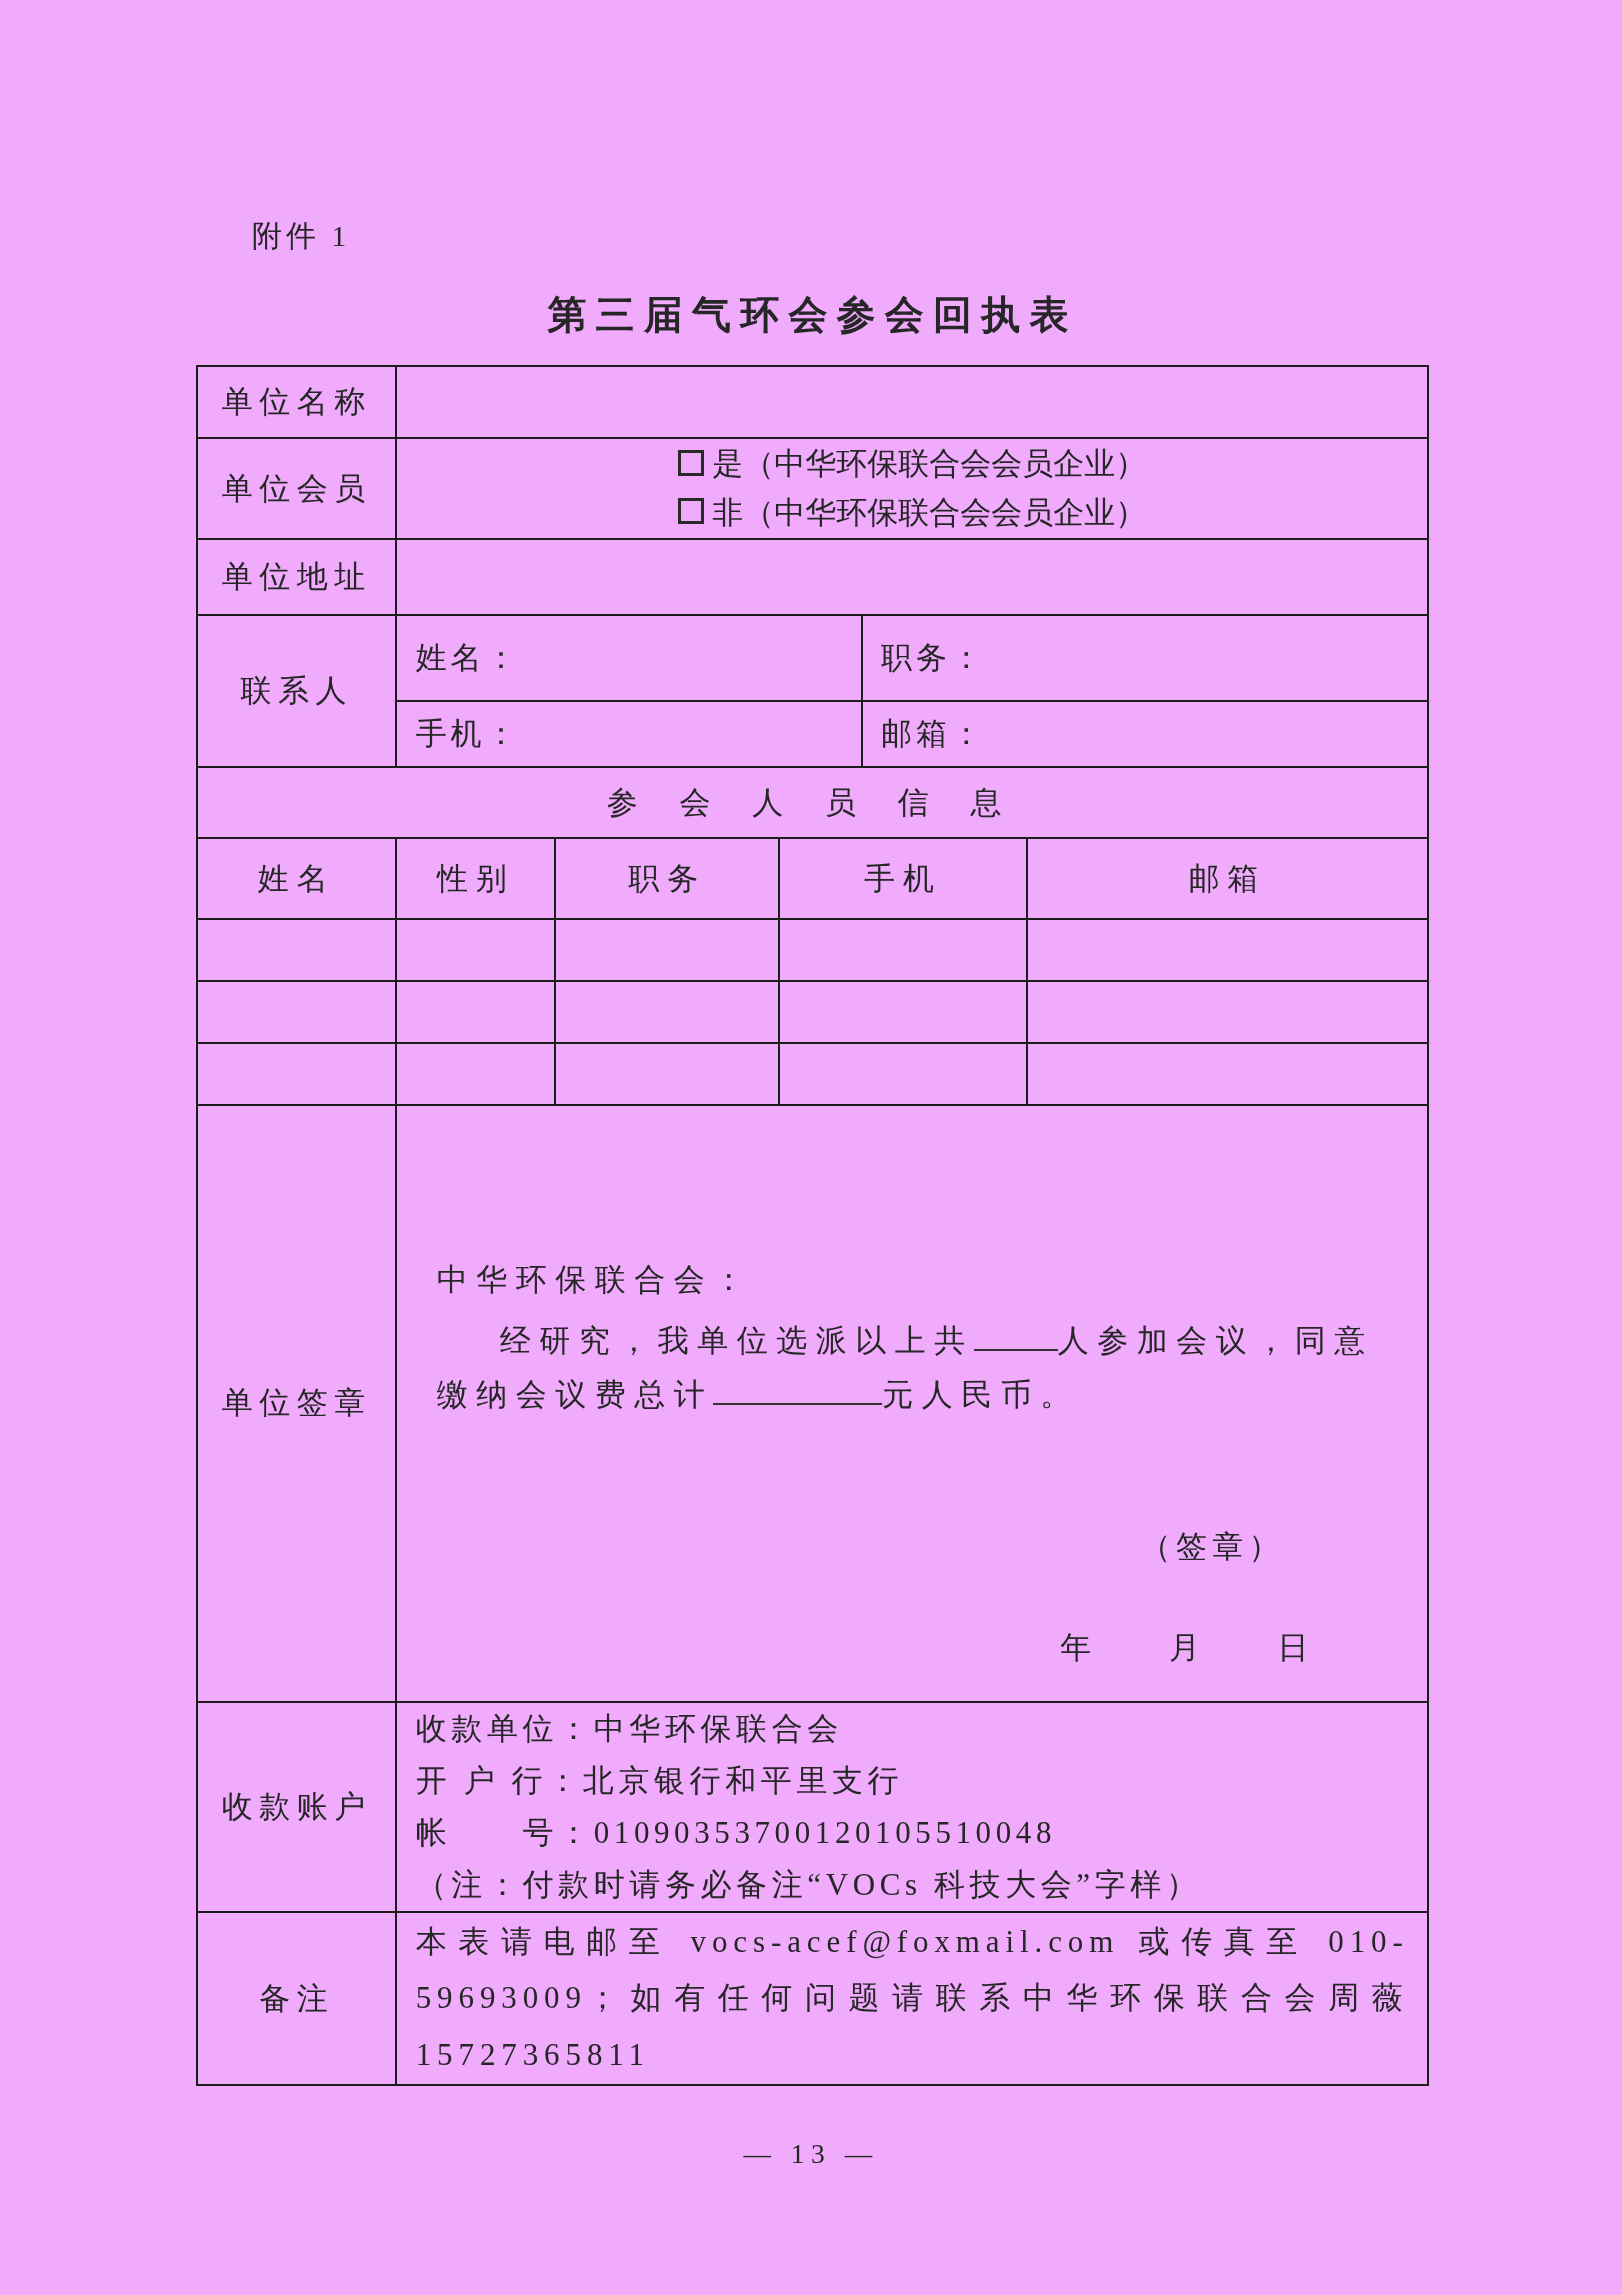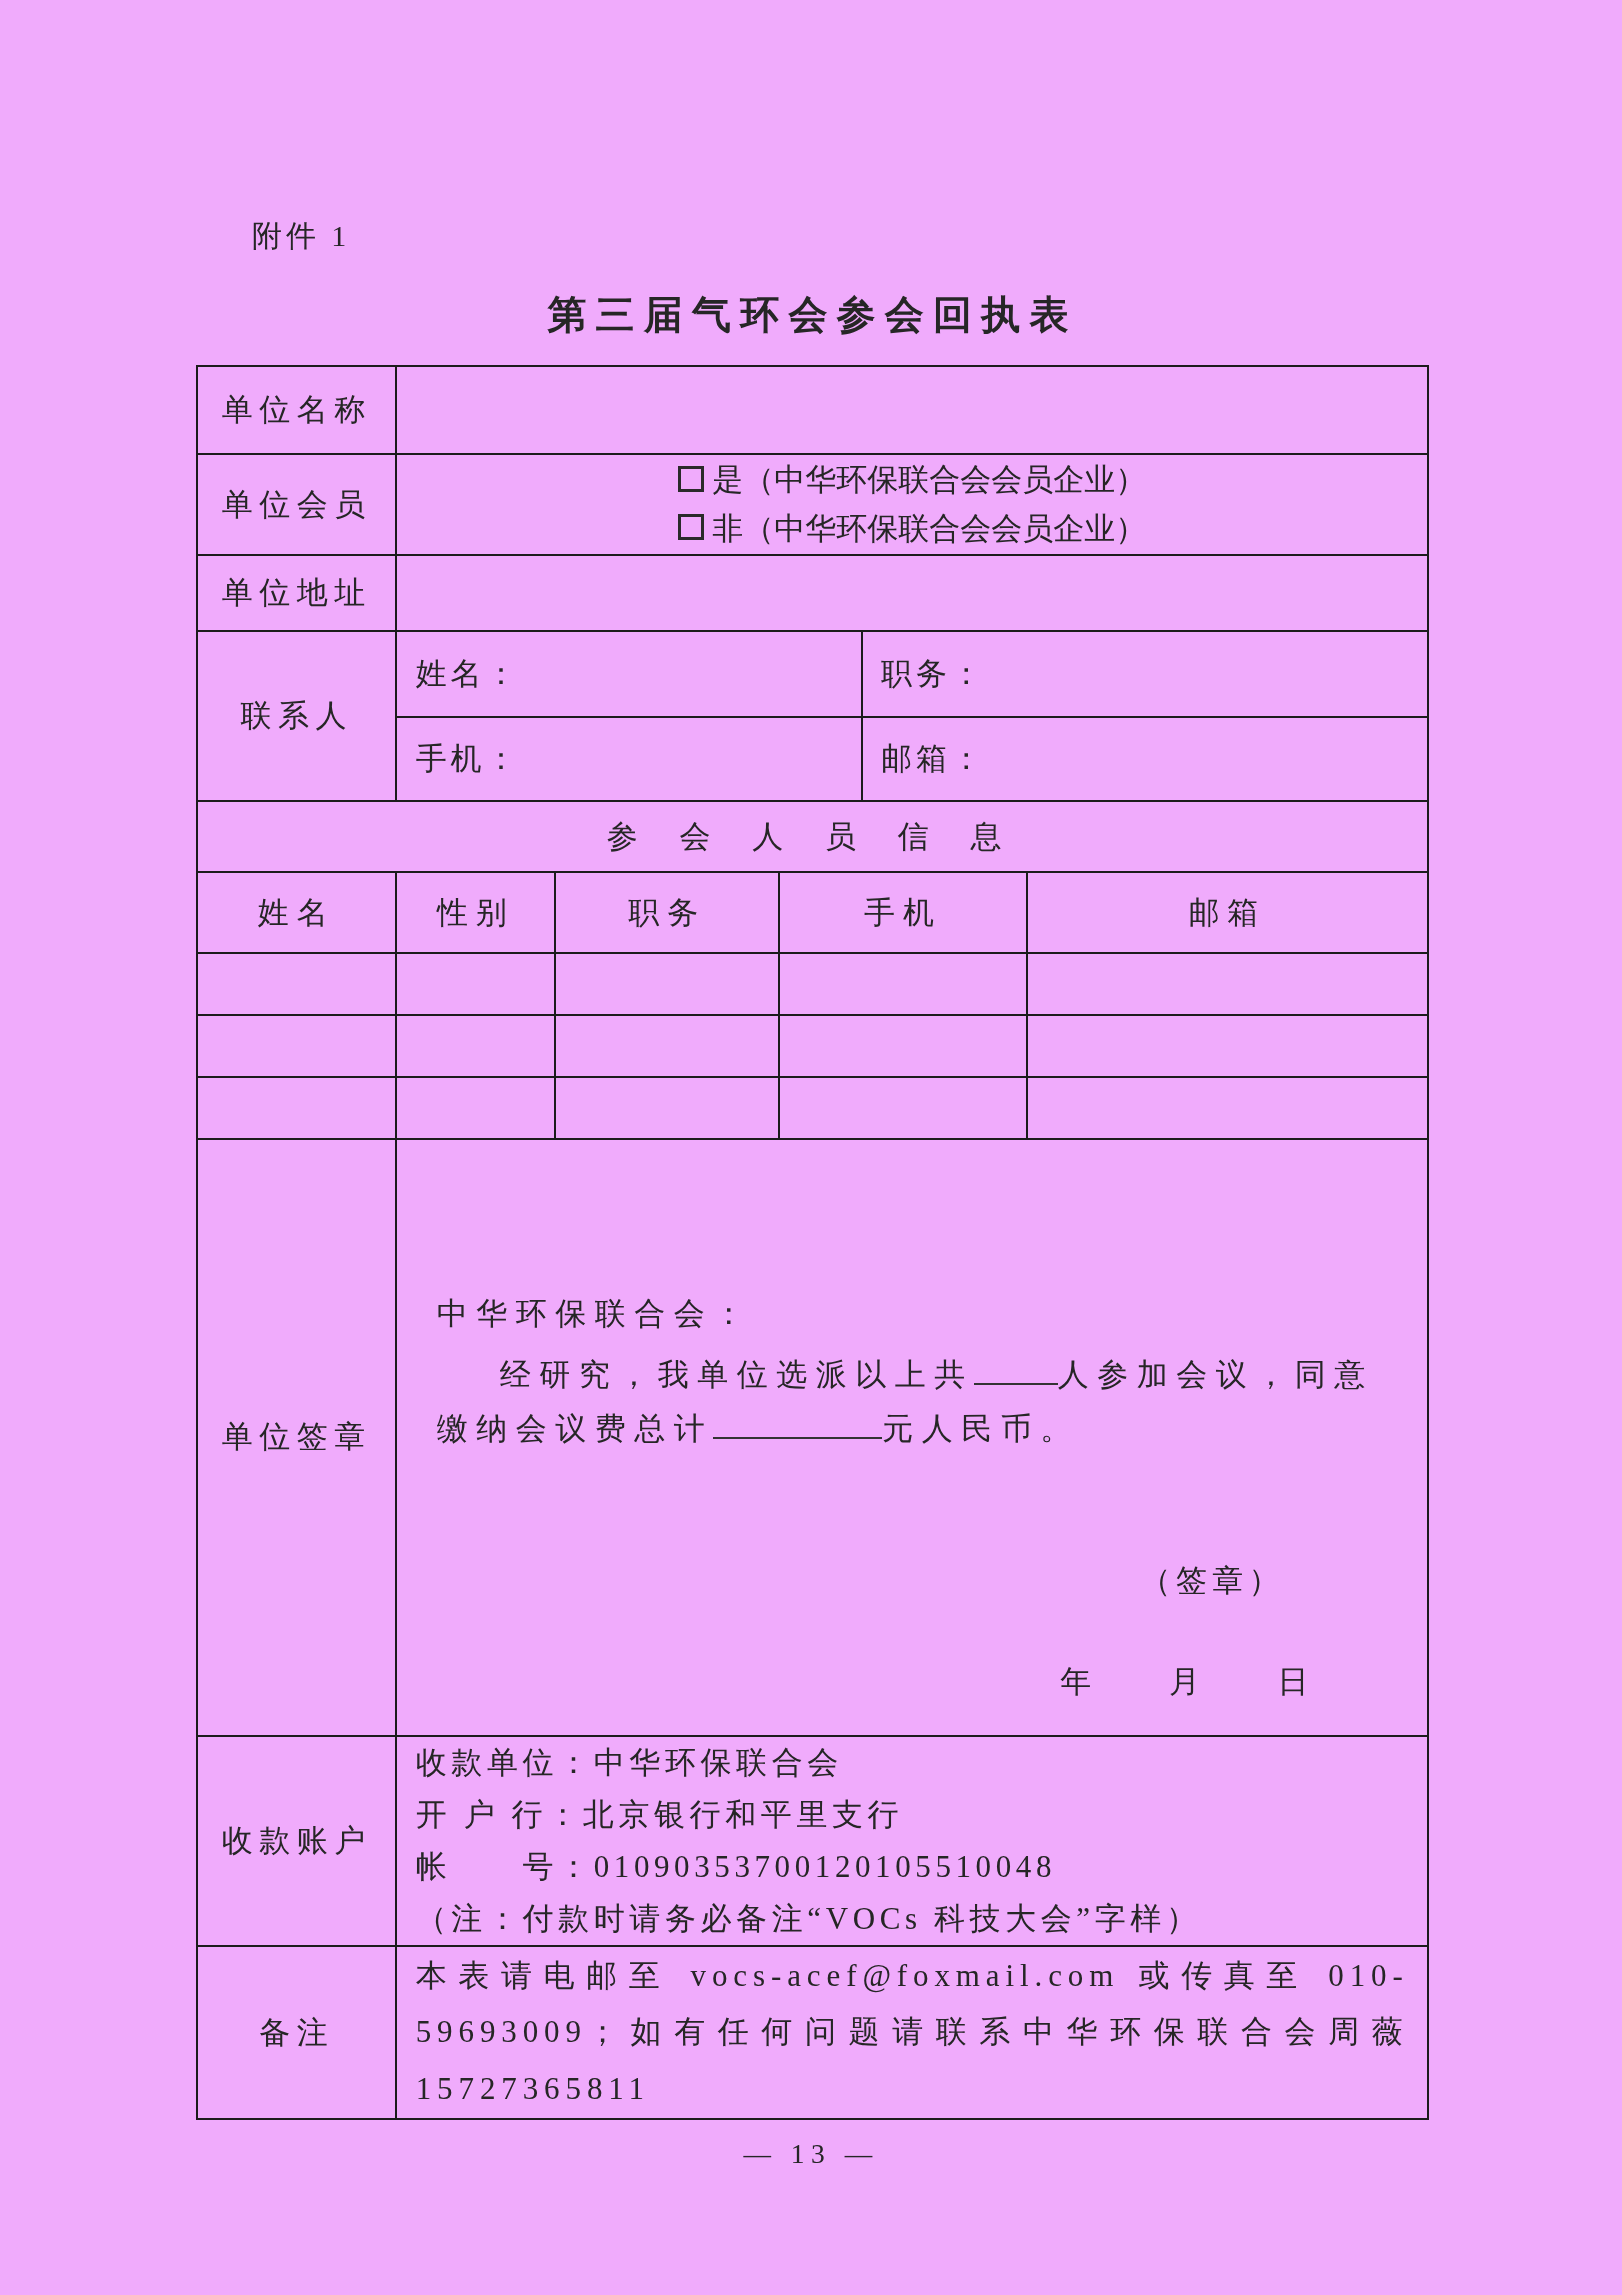--- a/index.html
+++ b/index.html
@@ -89,21 +89,21 @@
     <colgroup>
       <col style="width:16.2%">
       <col style="width:12.9%">
       <col style="width:18.2%">
       <col style="width:6.7%">
       <col style="width:13.4%">
       <col style="width:32.6%">
     </colgroup>
 
     <tbody>
-        <tr style="height:88px">
+        <tr style="height:72px">
       <td class="label">单位名称</td>
       <td colspan="5" class="empty-cell"></td>
     </tr>
 
     <tr style="height:101px">
       <td class="label">单位会员</td>
       <td colspan="5">
         <div class="member-opt">
           <span class="cbx"></span><span>是（中华环保联合会会员企业）</span>
         </div>
@@ -116,21 +116,21 @@
     <tr style="height:76px">
       <td class="label">单位地址</td>
       <td colspan="5" class="empty-cell"></td>
     </tr>
 
     <tr style="height:86px">
       <td class="label" rowspan="2">联系人</td>
       <td colspan="3" class="sublabel">姓名：</td>
       <td colspan="2" class="sublabel">职务：</td>
     </tr>
-    <tr style="height:84px">
+    <tr style="height:66px">
       <td colspan="3" class="sublabel">手机：</td>
       <td colspan="2" class="sublabel">邮箱：</td>
     </tr>
 
     <tr style="height:71px">
       <td colspan="6" class="section">参 会 人 员 信 息</td>
     </tr>
 
     <tr style="height:81px">
       <td class="colhead">姓名</td>

